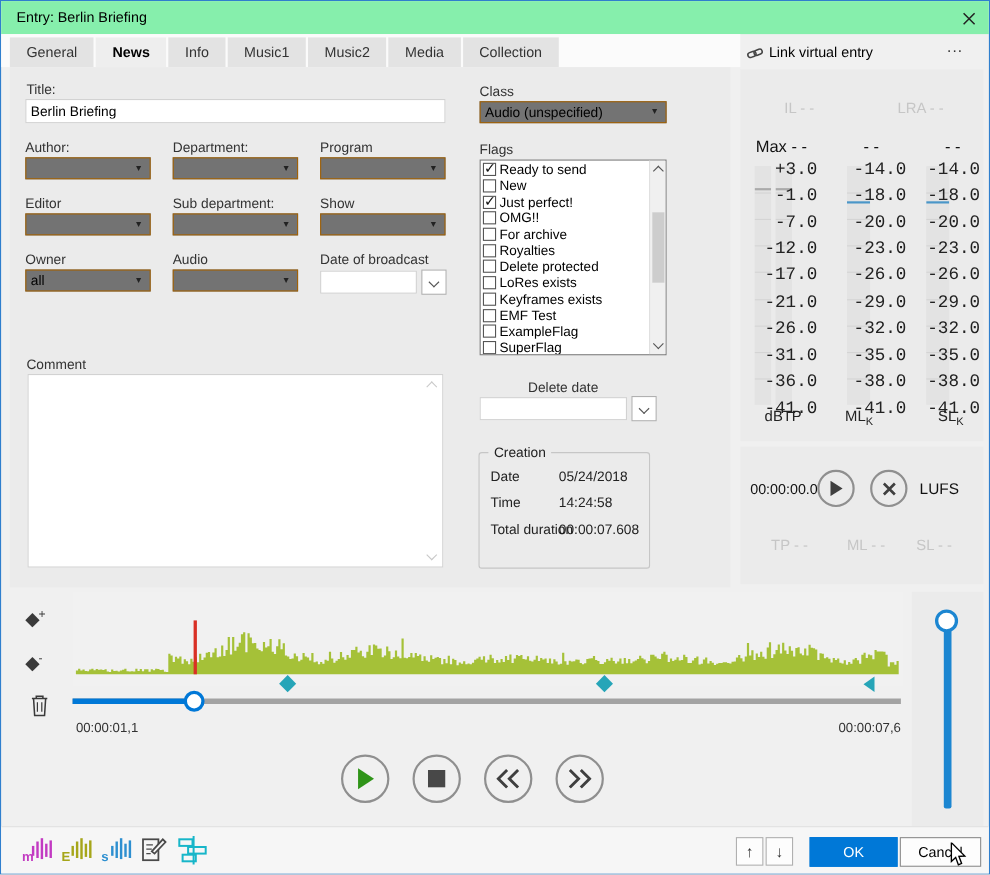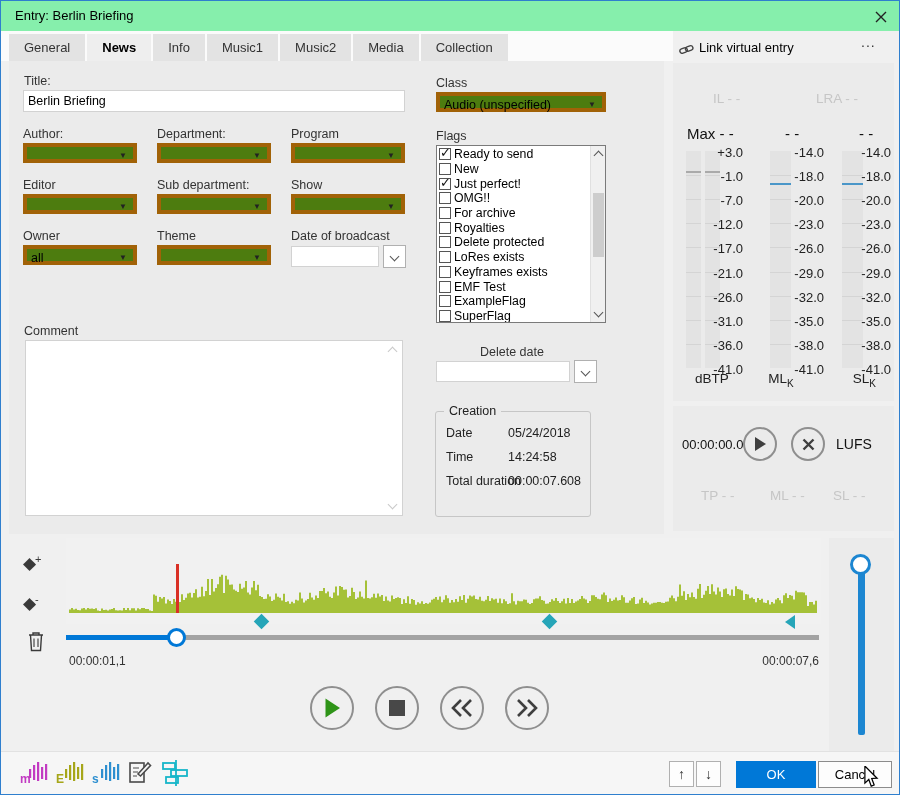--- a/index.html
+++ b/index.html
@@ -13,21 +13,21 @@
   
   #tabbar{position:absolute;left:0;top:30px;width:672px;height:30px;background:#fbfbfb;padding-left:8px;display:flex;align-items:flex-end;}
   .tab{height:27px;line-height:27px;padding:0 15px;background:#e3e3e3;margin-right:2px;font-size:13px;color:#333;cursor:pointer;}
   .tab.active{background:#eeeeee;font-weight:bold;color:#000;}
   
   .panel{position:absolute;background:#ebebeb;}
   #left-panel{left:8px;top:60px;width:655px;height:473px;}
   .flabel{font-size:12.5px;color:#333;height:16px;}
   .tinput{background:#fff;border:1px solid #d2d2d2;font-size:12.5px;color:#000;padding:2px 4px;outline:none;}
   #combo-grid{position:absolute;left:14px;top:66px;width:384px;display:grid;grid-template-columns:114px 114px 114px;column-gap:20px;row-gap:15px;}
-  .combo{position:relative;height:20px;background:#4d7c0f;border:4px solid #a16207;cursor:pointer;}
+  .combo{position:relative;height:20px;background:#737373;border:1px solid #a16207;cursor:pointer;}
   .cval{position:absolute;left:4px;top:2px;font-size:12.5px;color:#000;}
   .carr{position:absolute;right:6px;top:5px;font-size:8px;color:#222;line-height:1;}
   .chev{display:inline-block;width:7px;height:7px;border-right:1.6px solid #555;border-bottom:1.6px solid #555;}
   .chev.down{transform:rotate(45deg);}
   .chev.up{transform:rotate(-135deg);}
   .sqbtn{position:absolute;background:#fff;border:1px solid #b0b0b0;display:flex;align-items:center;justify-content:center;cursor:pointer;}
   
   #flag-list{position:absolute;left:427px;top:84px;width:170px;height:178px;background:#fff;border:1px solid #7a7a7a;overflow:hidden;padding:1px 0 0 1px;}
   .flagrow{display:flex;align-items:center;height:14.7px;}
   .cbox{width:12px;height:12px;border:1px solid #555;background:#fff;margin:0 3px 0 1px;position:relative;flex:0 0 12px;cursor:pointer;}
@@ -43,21 +43,21 @@
   .crow-value{position:absolute;left:72px;font-size:12.5px;color:#222;}
   
   #meters-panel{left:672px;top:62px;width:221px;height:338px;}
   #lufs-panel{left:672px;top:405px;width:221px;height:125px;}
   .dim{color:#c6c6c6;}
   .mbar{position:absolute;top:88px;height:217px;background:#e3e3e3;overflow:hidden;}
   .mline{position:absolute;left:0;width:100%;height:1px;background:#d4d4d4;}
   .peak-gray{position:absolute;left:0;width:100%;height:2px;background:#aaaaaa;}
   .peak-blue{position:absolute;left:0;width:100%;height:2px;background:#4a96c8;}
   .mscale{position:absolute;top:88px;height:217px;width:28px;}
-  .tick{position:absolute;right:0;font-size:13px;color:#222;white-space:nowrap;}
+  .tick{position:absolute;right:0;font-size:16px;color:#222;white-space:nowrap;font-family:Liberation Mono, monospace;}
   .mcap{position:absolute;top:308px;width:48px;text-align:center;font-size:13.5px;color:#222;}
   .circlebtn{position:absolute;border-radius:50%;border:2px solid #8f8f8f;background:transparent;display:flex;align-items:center;justify-content:center;cursor:pointer;}
   
   #wave-panel{position:absolute;left:65px;top:537px;width:755px;height:86px;background:#f1f1f1;}
   #wave-format{position:absolute;left:0;top:6px;width:100%;text-align:center;font-size:12px;color:#3c3c3c;}
   #wave-cursor{position:absolute;width:3px;background:#d93025;}
   .mdiamond{position:absolute;top:4px;width:11px;height:11px;background:#26a5b8;transform:rotate(45deg);cursor:pointer;}
   .mtri{position:absolute;top:3px;width:0;height:0;border-top:7px solid transparent;border-bottom:7px solid transparent;border-right:10px solid #26a5b8;cursor:pointer;}
   #seek-track{position:absolute;left:65px;top:634px;width:753px;height:5px;background:#a3a3a3;}
   #seek-fill{position:absolute;left:0;top:0;height:5px;background:#0078d7;}
@@ -149,21 +149,21 @@
           </div>
         </div>
         <div>
           <div class="flabel">Owner</div>
           <div class="combo">
             <span class="cval">all</span>
             <span class="carr">▼</span>
           </div>
         </div>
         <div>
-          <div class="flabel">Theme</div>
+          <div class="flabel">Audio</div>
           <div class="combo">
             <span class="cval"></span>
             <span class="carr">▼</span>
           </div>
         </div>
         <div id="date-cell">
         <div class="flabel">Date of broadcast</div>
         <div style="position:relative;height:24px;">
           <input class="tinput abs" style="left: 0px; top: 1px; width: 88px; height: 21px;" value="">
           <div class="sqbtn" style="left:92px;top:0;width:23px;height:23px;">

